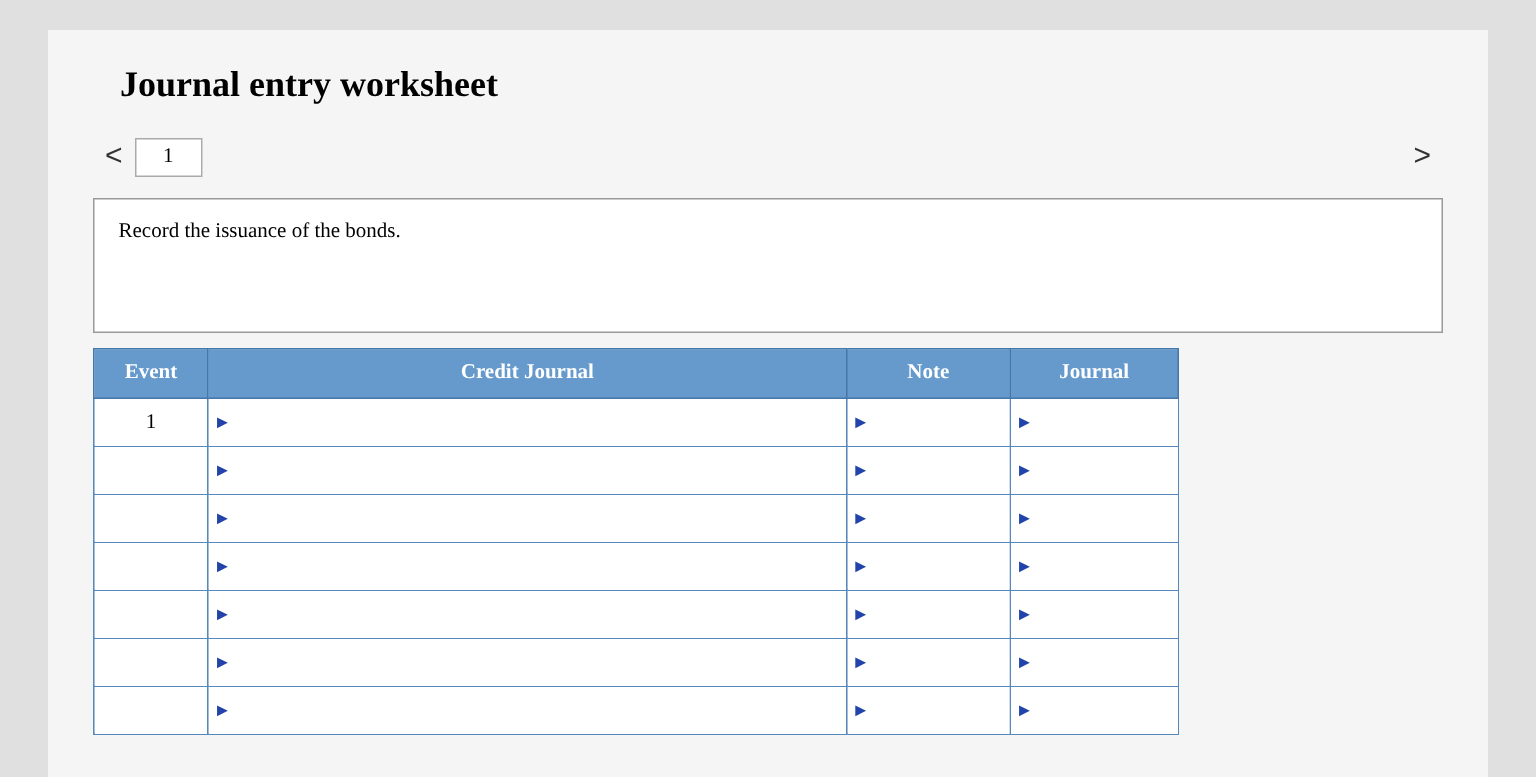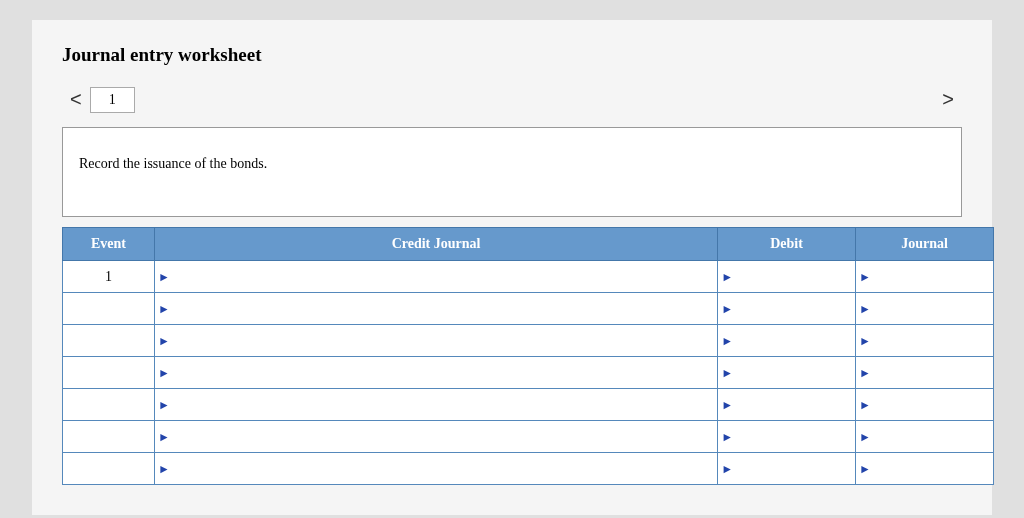--- a/index.html
+++ b/index.html
@@ -17,24 +17,25 @@
     }
 
     .page-container {
       background: #f5f5f5;
       width: 960px;
       padding: 24px 30px 30px 30px;
       position: relative;
     }
 
     .page-title {
-      font-size: 19px;
+      font-size: 24px;
       font-weight: bold;
       margin-bottom: 18px;
       font-family: Georgia, serif;
+      margin-left: 18px;
     }
 
     .nav-row {
       display: flex;
       align-items: center;
       margin-bottom: 12px;
       position: relative;
     }
 
     .nav-arrow {
@@ -56,41 +57,41 @@
       background: #fff;
       padding: 4px 18px;
       font-size: 14px;
       min-width: 40px;
       text-align: center;
     }
 
     .description-box {
       border: 1px solid #999;
       background: #fff;
-      padding: 28px 16px;
+      padding: 14px 16px;
       min-height: 90px;
       margin-bottom: 10px;
       width: 100%;
     }
 
     .description-text {
       font-size: 14px;
       font-family: Georgia, serif;
     }
 
     .note-text {
       color: #cc0000;
       font-size: 12.5px;
       margin-bottom: 12px;
       font-family: Arial, sans-serif;
     }
 
     .journal-table {
       border-collapse: collapse;
-      width: 932px;
+      width: 724px;
     }
 
     .journal-table th {
       background-color: #6699cc;
       color: #fff;
       font-weight: bold;
       font-size: 14px;
       padding: 8px 10px;
       border: 1px solid #4477aa;
       text-align: center;
@@ -164,21 +165,21 @@
   <div class="description-box">
     <span class="description-text">Record the issuance of the bonds.</span>
   </div>
 
 
   <table class="journal-table">
     <thead>
       <tr>
         <th class="event-col">Event</th>
         <th class="journal-col">Credit Journal</th>
-        <th class="debit-col">Debit</th>
+        <th class="debit-col">Note</th>
         <th class="credit-col">Journal</th>
       </tr>
     </thead>
     <tbody id="table-body">
     <tr>
           <td class="event-cell">1</td>
           <td class="journal-entry-cell" style="position: relative;">
             <span class="arrow-indicator">►</span>
           </td>
           <td style="position: relative;">

